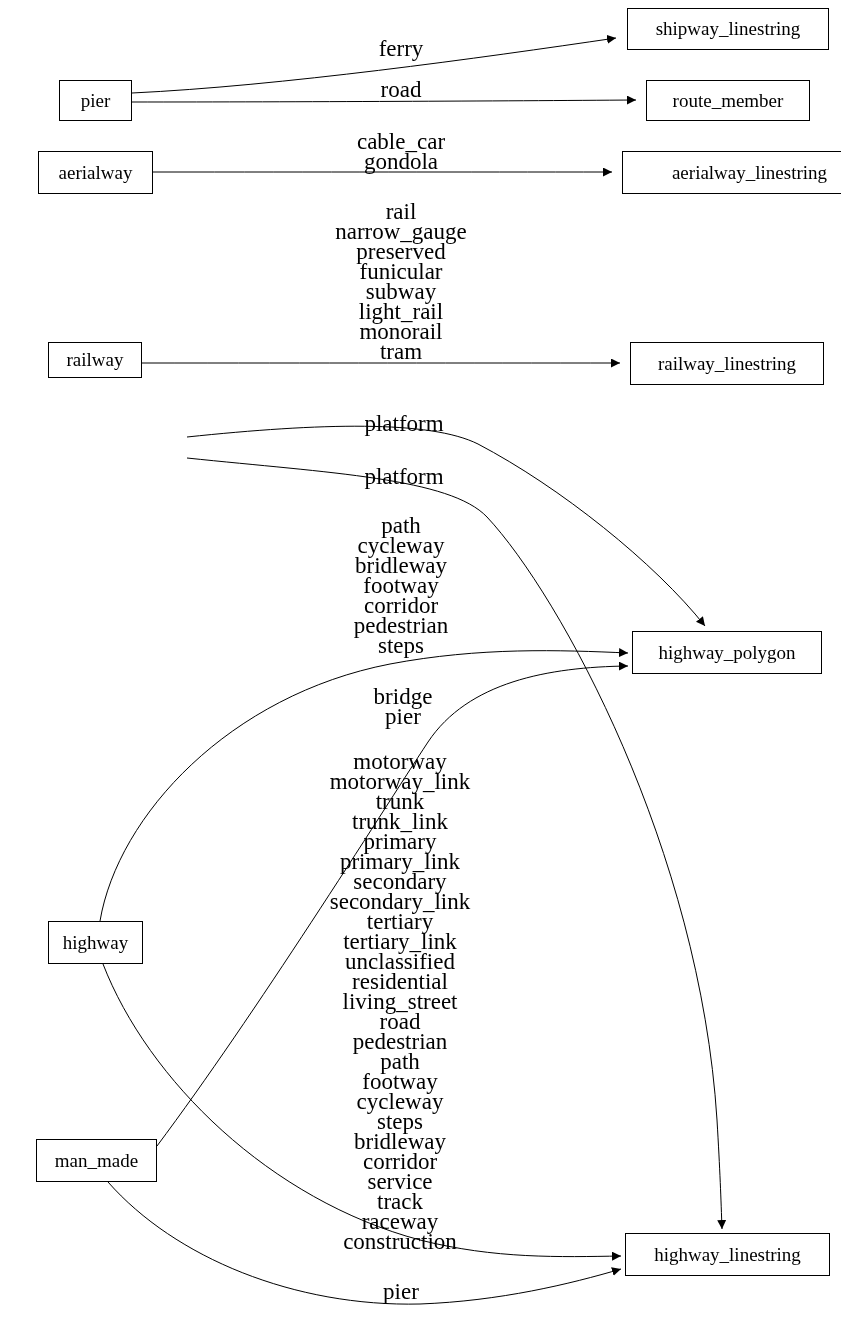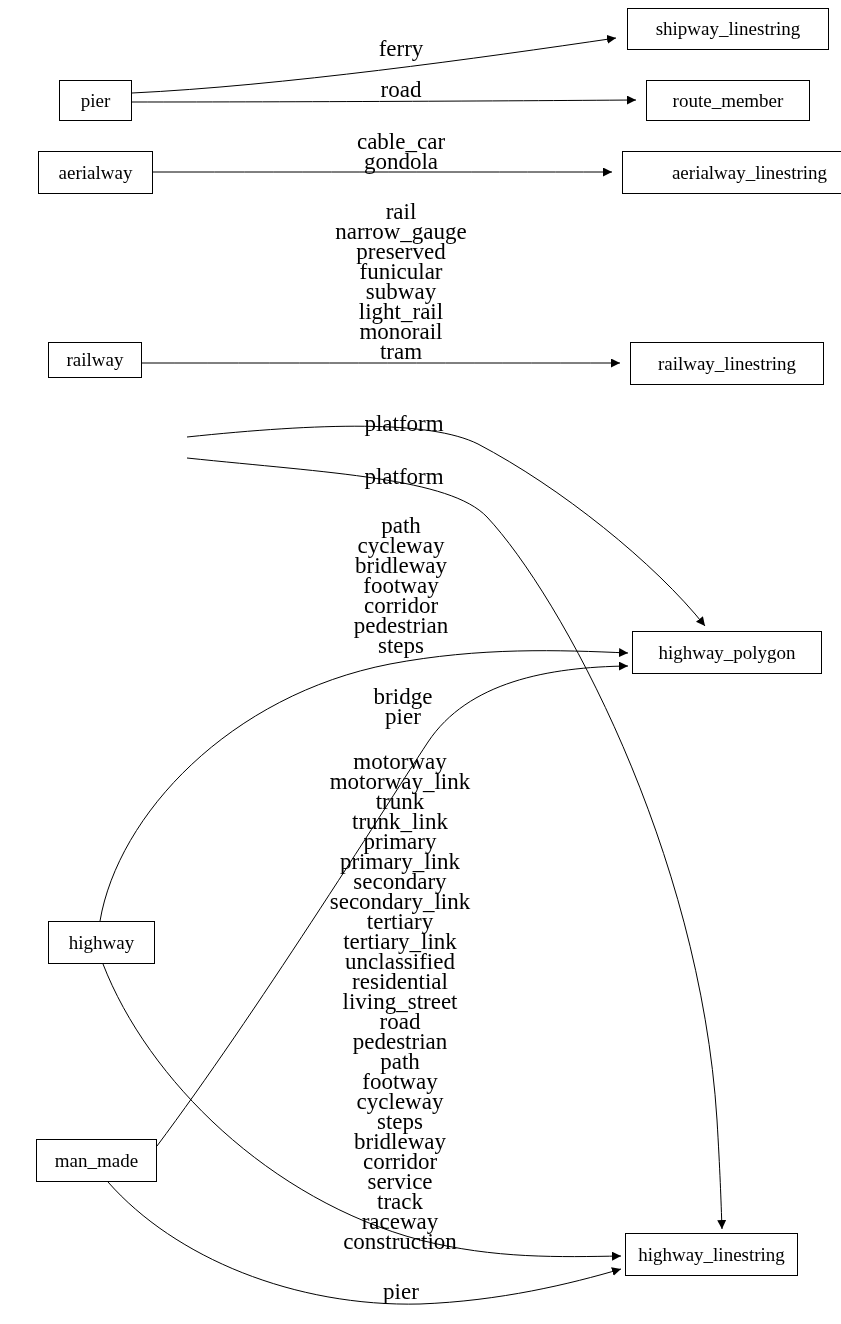--- a/index.html
+++ b/index.html
@@ -61,29 +61,29 @@
     <path class="edge" marker-end="url(#arrow)" d="M187,458 C330,473 450,478 487,517 C560,595 700,850 717,1120 C720,1170 721,1200 722,1229"></path>
     <path class="edge" marker-end="url(#arrow)" d="M100,921 C118,815 230,695 390,664 C480,647 560,650 628,653"></path>
     <path class="edge" marker-end="url(#arrow)" d="M157,1146 C255,1015 380,815 428,742 C468,682 548,667 628,666"></path>
     <path class="edge" marker-end="url(#arrow)" d="M103,964 C148,1080 270,1200 420,1240 C495,1259 560,1257 621,1256"></path>
     <path class="edge" marker-end="url(#arrow)" d="M108,1182 C175,1258 295,1307 420,1304 C500,1301 570,1284 621,1269"></path>
   </svg>
 
   <div class="node" style="left:59px;top:80px;width:73px;height:41px">pier</div>
   <div class="node" style="left:38px;top:151px;width:115px;height:43px">aerialway</div>
   <div class="node" style="left:48px;top:342px;width:94px;height:36px">railway</div>
-  <div class="node" style="left:48px;top:921px;width:107px;height:43px">highway</div>
+  <div class="node" style="left:48px;top:921px;width:95px;height:43px">highway</div>
   <div class="node" style="left:36px;top:1139px;width:121px;height:43px">man_made</div>
 
   <div class="node" style="left:627px;top:8px;width:202px;height:42px">shipway_linestring</div>
   <div class="node" style="left:646px;top:80px;width:164px;height:41px">route_member</div>
   <div class="node" style="left:622px;top:151px;width:255px;height:43px">aerialway_linestring</div>
   <div class="node" style="left:632px;top:631px;width:190px;height:43px">highway_polygon</div>
   <div class="node" style="left:630px;top:342px;width:194px;height:43px">railway_linestring</div>
-  <div class="node" style="left:625px;top:1233px;width:173px;height:43px">highway_linestring</div>
+  <div class="node" style="left:625px;top:1233px;width:205px;height:43px">highway_linestring</div>
 
   <div class="edge-label" style="left:401px;top:39px">ferry</div>
   <div class="edge-label" style="left:401px;top:80px">road</div>
   <div class="edge-label" style="left:401px;top:132px">cable_car
 gondola</div>
   <div class="edge-label" style="left:401px;top:202px">rail
 narrow_gauge
 preserved
 funicular
 subway

